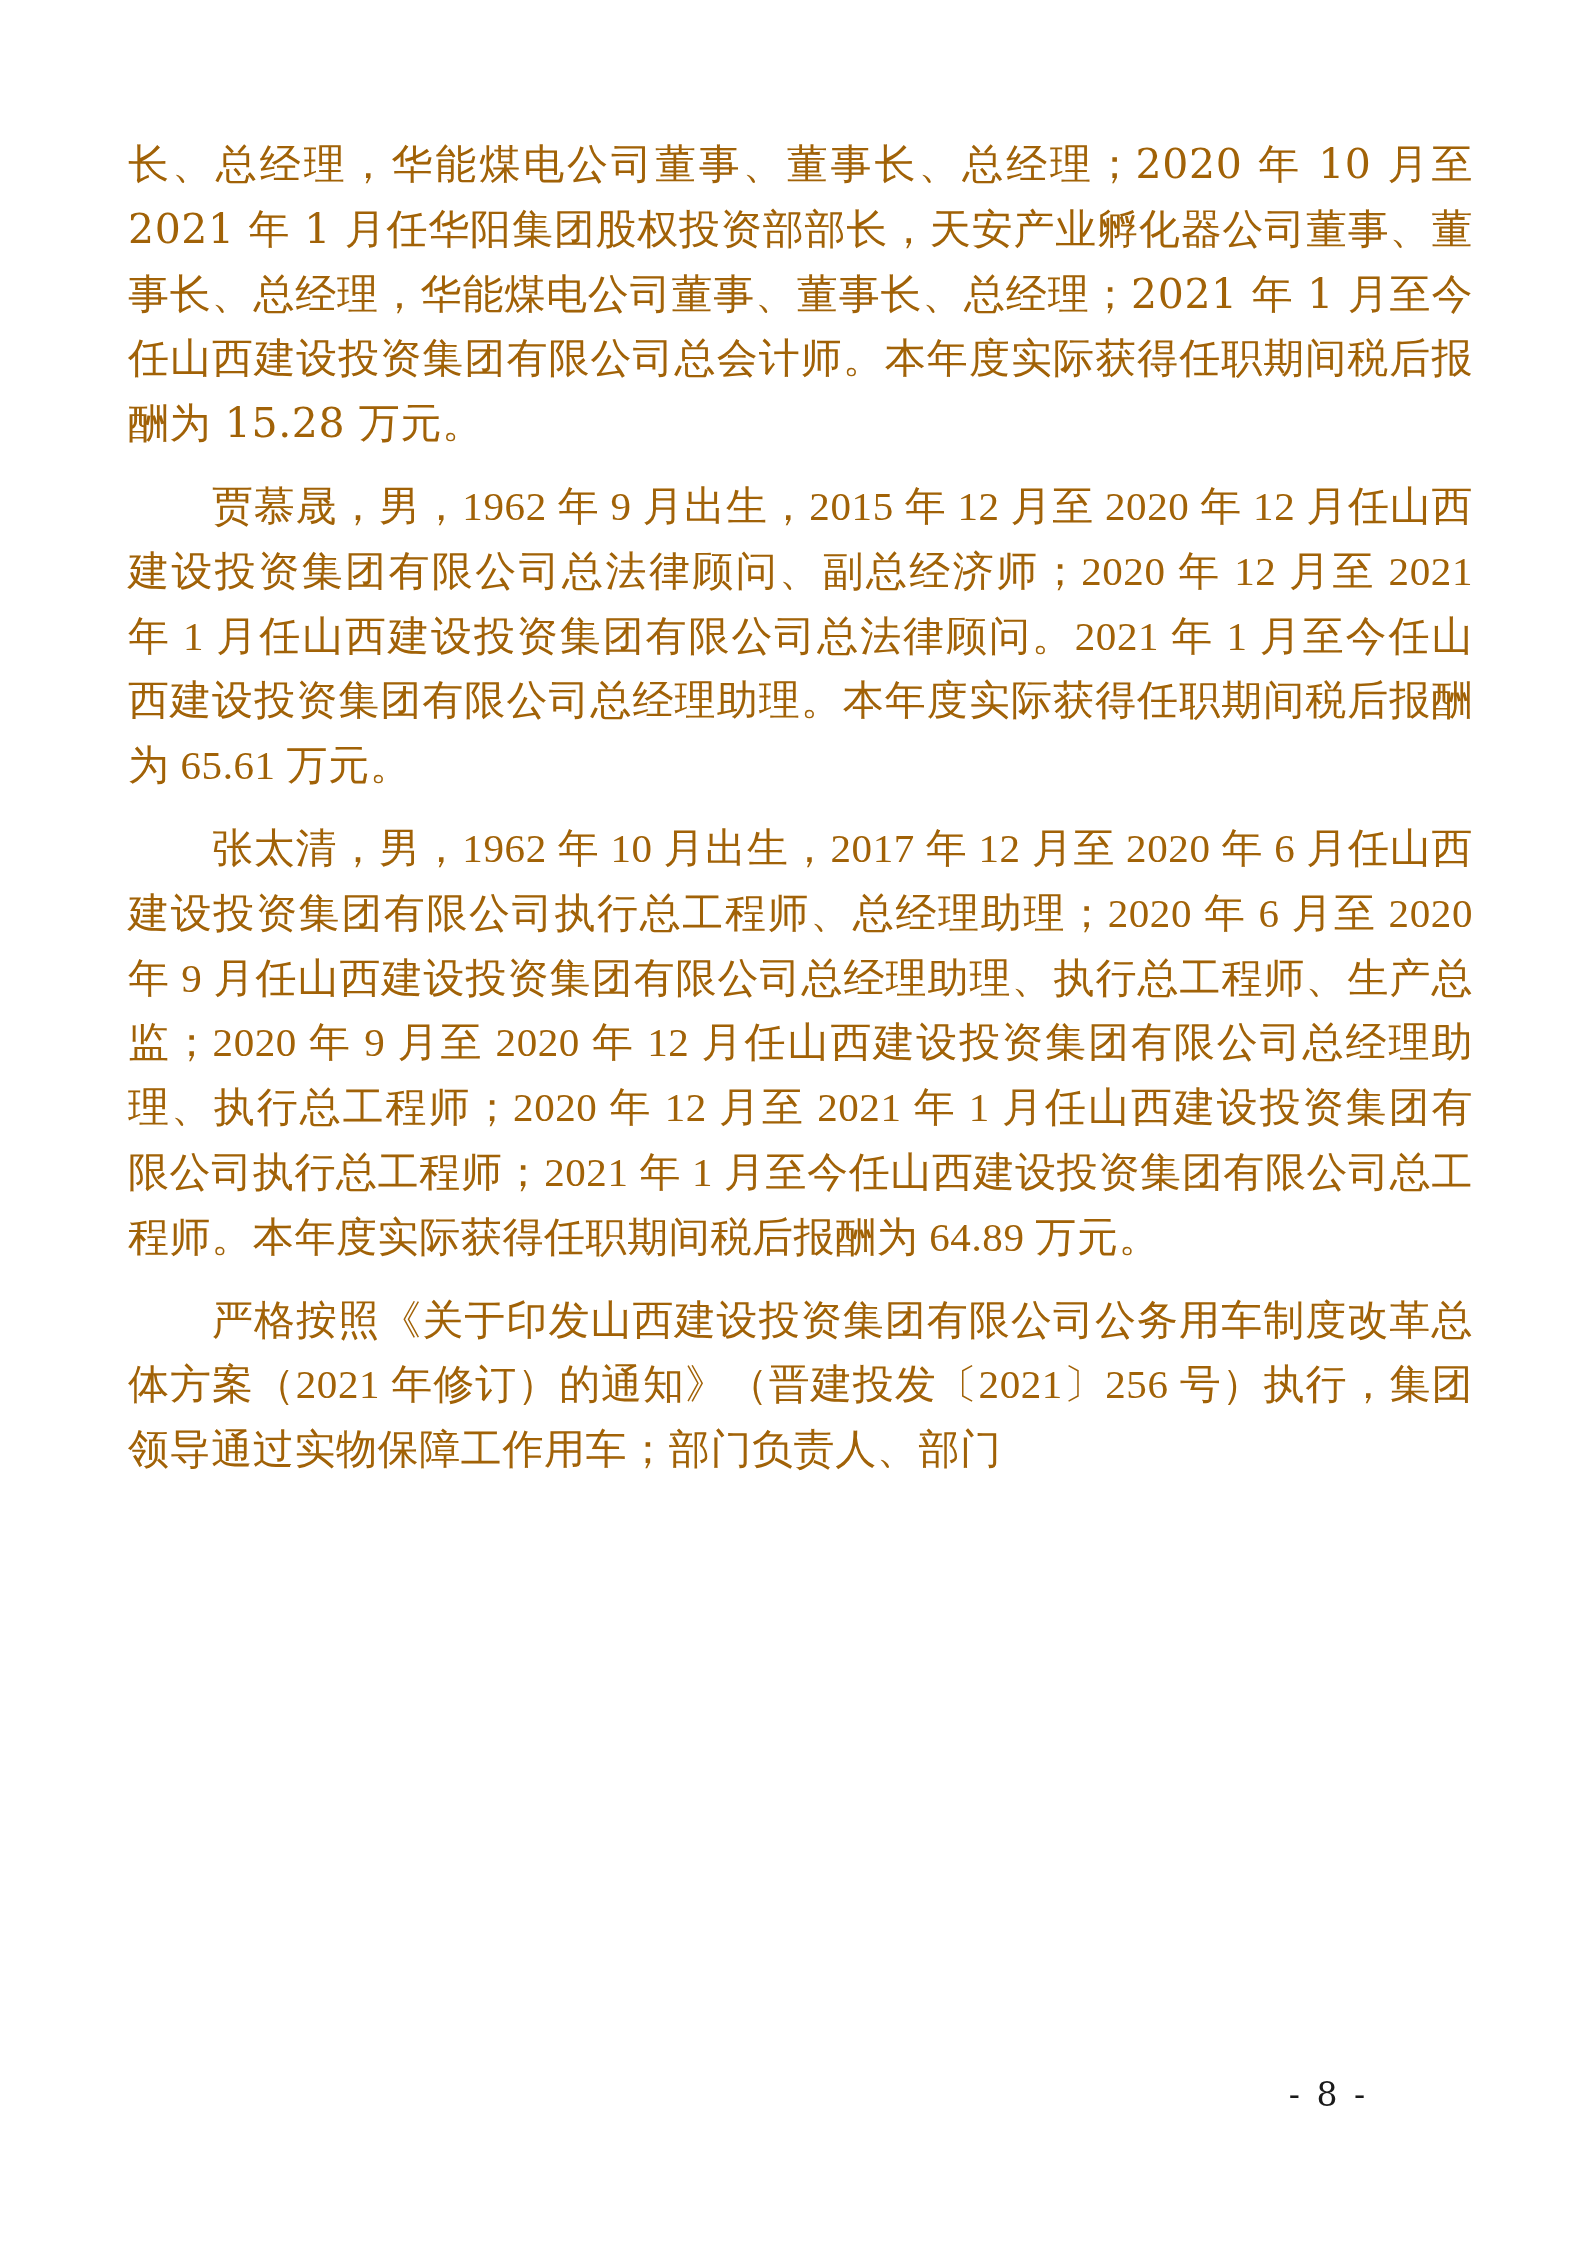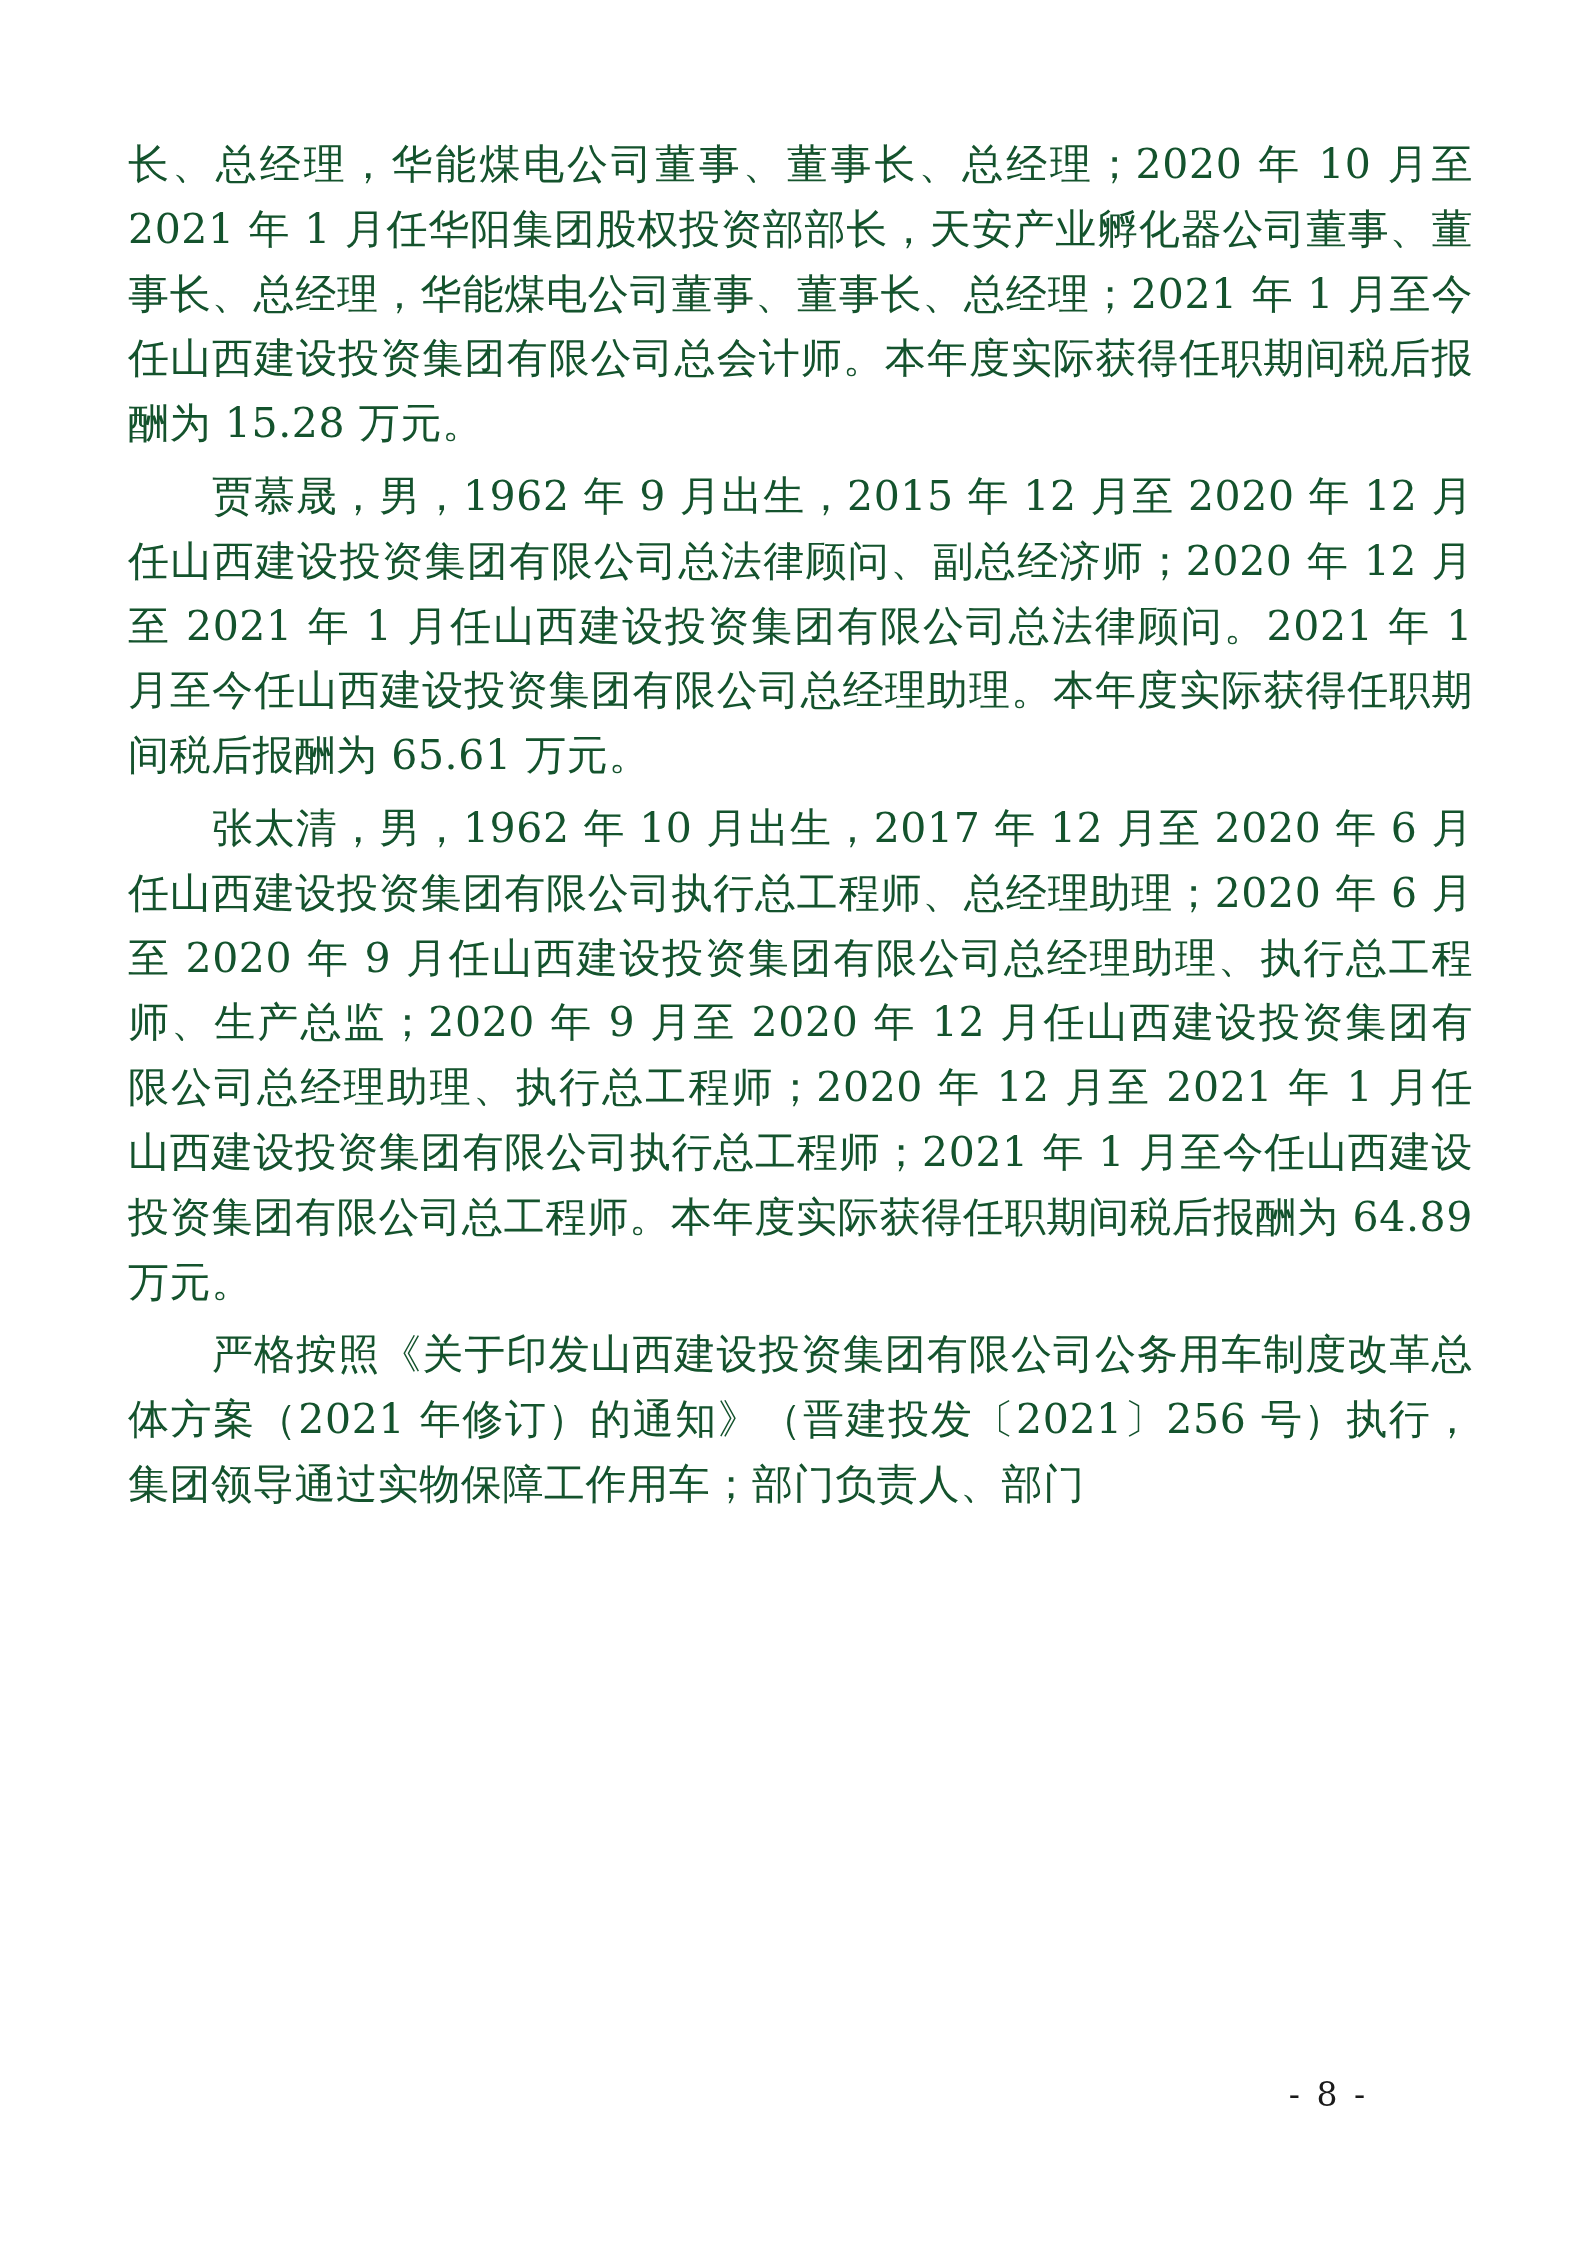--- a/index.html
+++ b/index.html
@@ -22,21 +22,21 @@
   .content {
     position: absolute;
     left: 128px;
     top: 132px;
     width: 1345px;
   }
 
   .para {
     margin: 0;
     padding: 0;
-    color: #14532d;
+    color: #a16207;
     font-family: "DejaVu Serif", "Liberation Serif", serif;
     font-size: 41px;
     line-height: 64.8px;
     letter-spacing: 0.6px;
     text-align: justify;
     text-justify: inter-character;
     font-weight: 400;
     -webkit-font-smoothing: antialiased;
   }
 
@@ -77,21 +77,21 @@
   .page-number {
     display: inline-block;
     font-family: "DejaVu Serif", "Liberation Serif", serif;
     font-size: 33px;
     color: #1a1a1a;
     letter-spacing: 3px;
     margin-left: 1180px;
   }
 
   
-  .block + .block { margin-top: 8px; }
+  .block + .block { margin-top: 18px; font-family: Liberation Serif, serif; }
 </style>
 </head>
 <body>
 
 <div class="page">
 
   <div class="content">
 
     <p class="para noindent block">长、总经理，华能煤电公司董事、董事长、总经理；2020 年 10 月至 2021 年 1 月任华阳集团股权投资部部长，天安产业孵化器公司董事、董事长、总经理，华能煤电公司董事、董事长、总经理；2021 年 1 月至今任山西建设投资集团有限公司总会计师。本年度实际获得任职期间税后报酬为 15.28 万元。</p>
 

